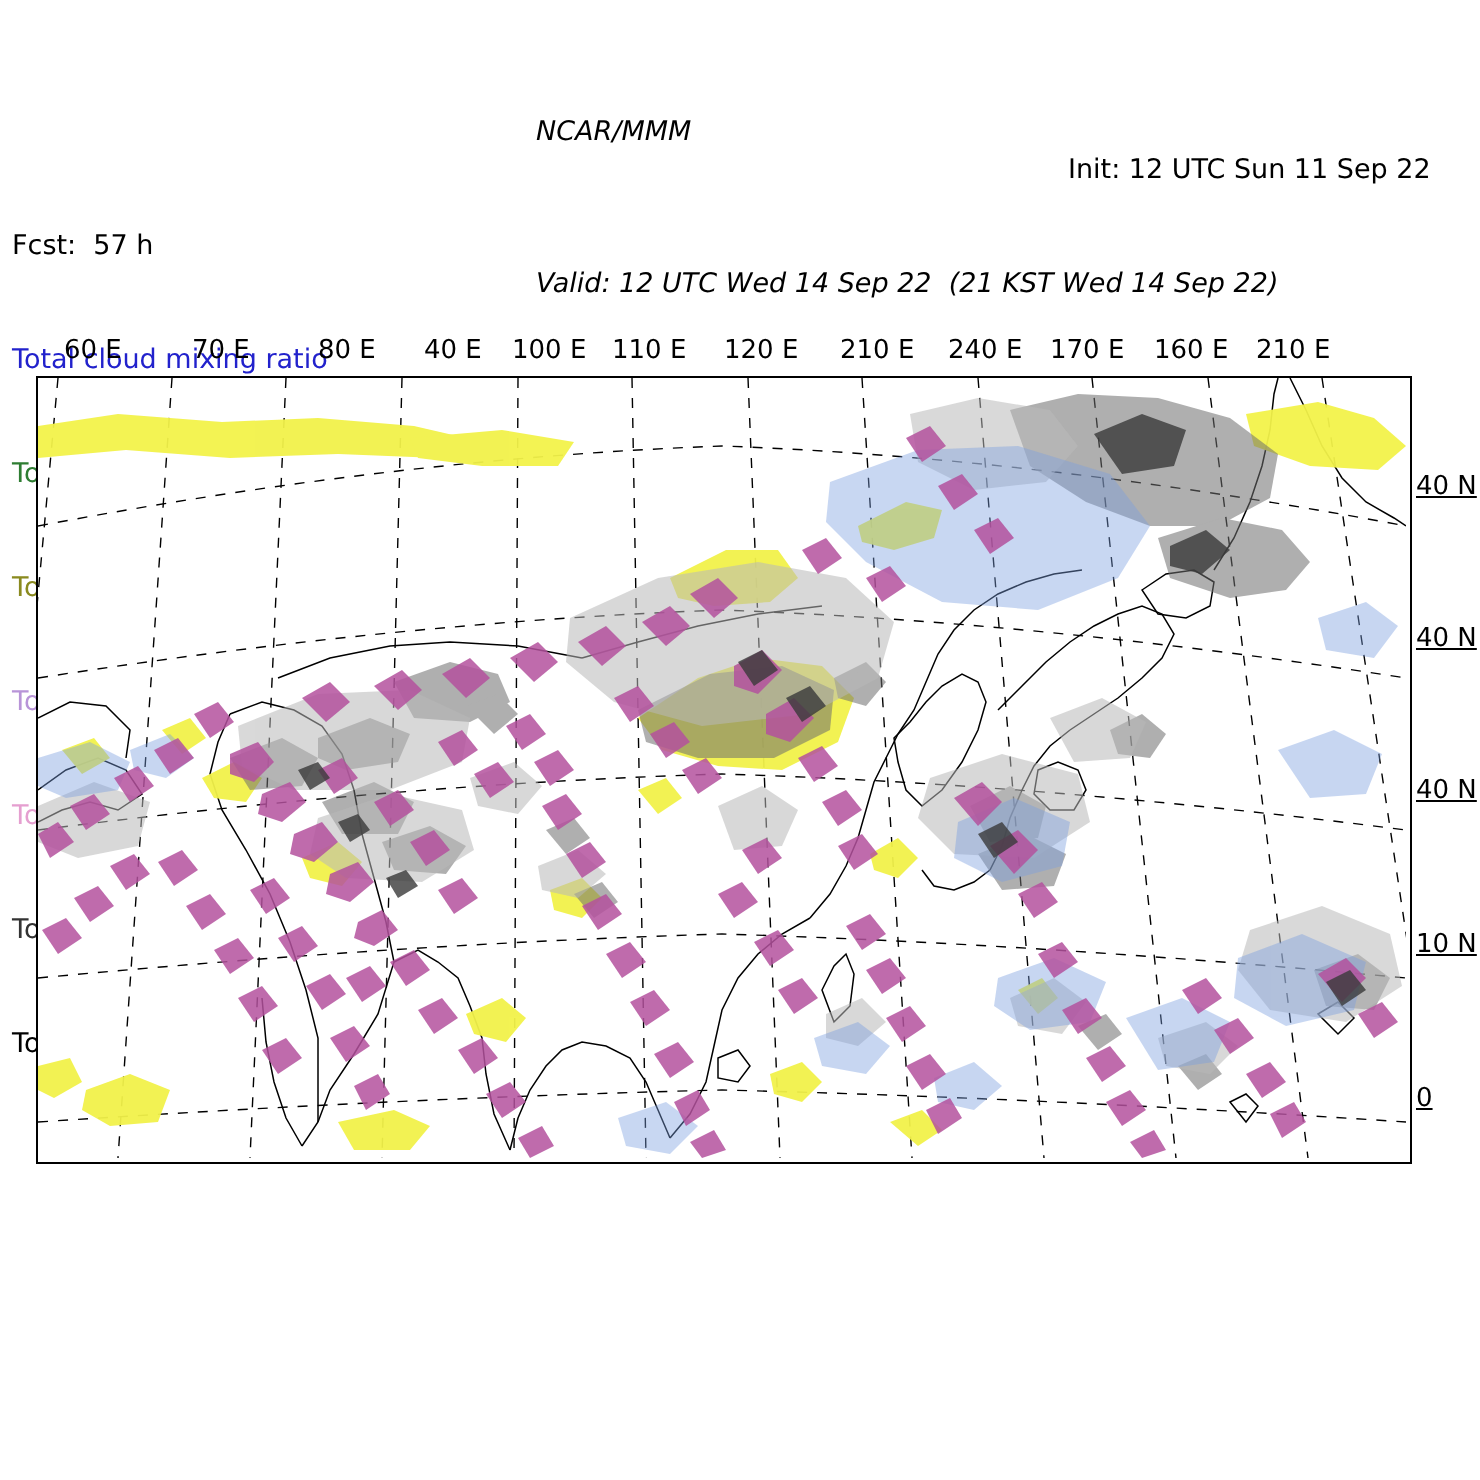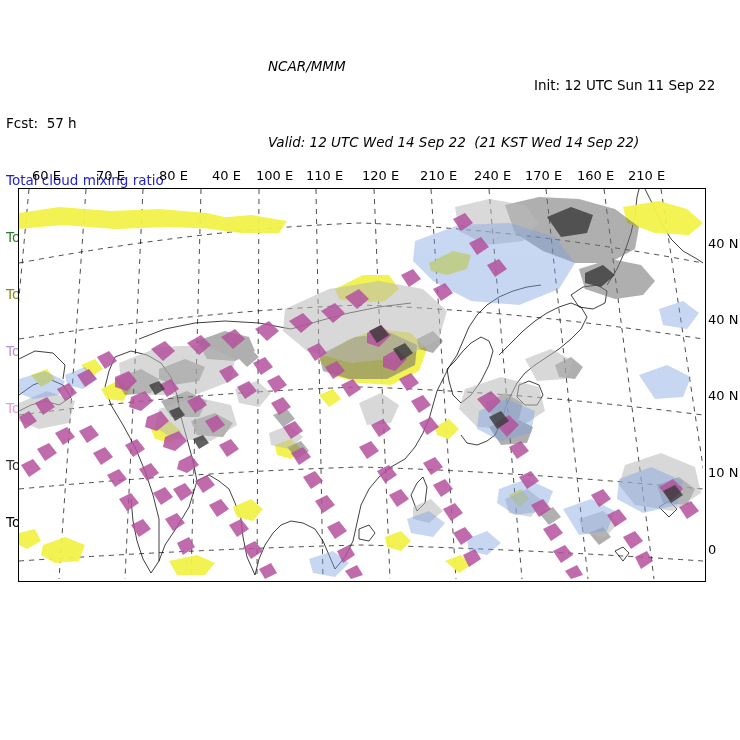--- a/index.html
+++ b/index.html
@@ -39,21 +39,21 @@
     border:1px solid #000;
     background:#ffffff;
     overflow:hidden;
   }
   .map-wrap svg{display:block;}
 
   
   .lonlabels{position:absolute;left:0;top:168px;width:740px;height:18px;font-size:13px;}
   .lonlabels span{position:absolute;}
   .latlabels{position:absolute;left:0;top:188px;width:740px;height:392px;font-size:13px;}
-  .latlabels span{position:absolute;left:708px;}
+  .latlabels span{position:absolute;left:708px;text-decoration:underline;}
 
   
   .footer{
     position:absolute;left:0;top:702px;width:740px;
     font-size:12.5px;line-height:17px;white-space:pre;
   }
   .frow{position:relative;height:17px;}
 </style>
 </head>
 <body>

